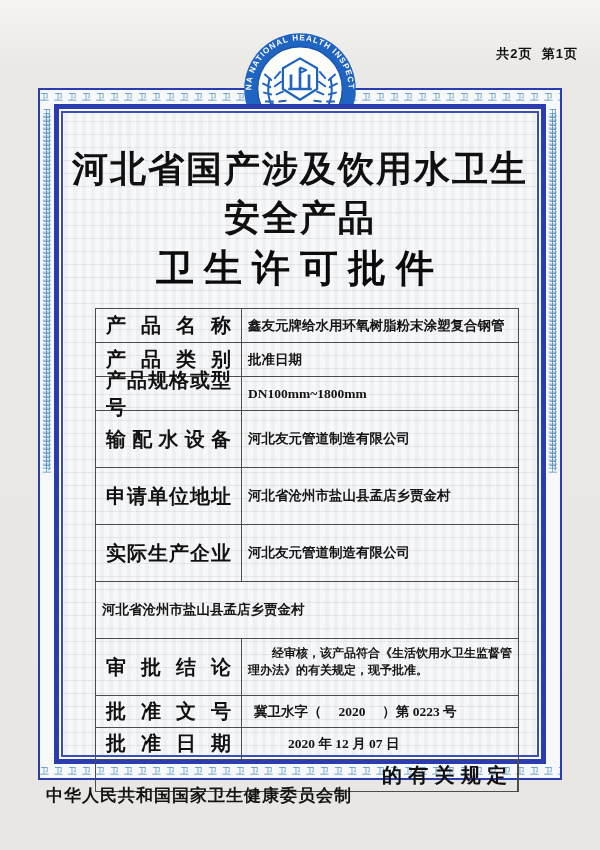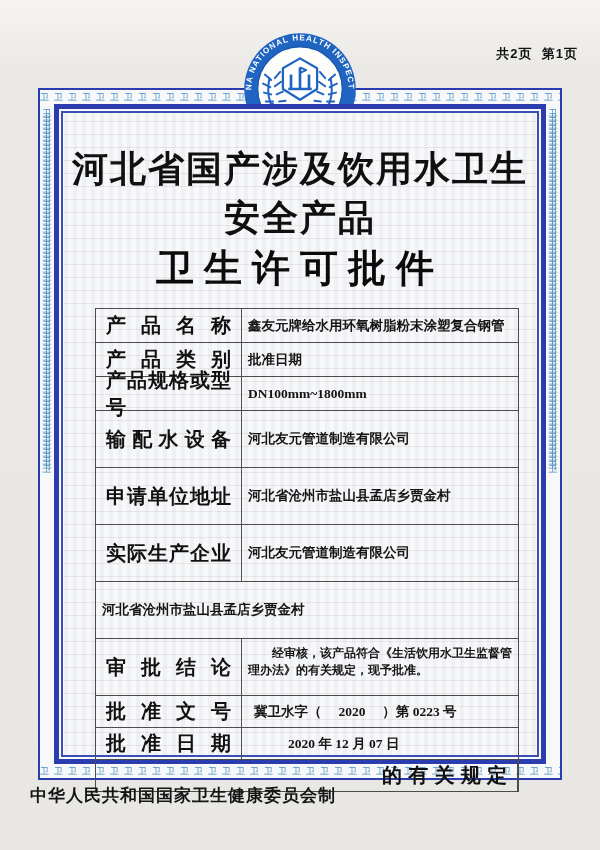--- a/index.html
+++ b/index.html
@@ -88,21 +88,21 @@
   }
   .h-s{height:33px;}
   .h-m{height:56px;}
   .h-x{height:31px;justify-content:flex-end;}
   .val-indent .row-value{display:block;text-indent:2em;padding-top:6px;font-size:12px;}
   .val-date .row-value{padding-left:46px;}
   .val-doc .row-value{padding-left:12px;}
 
   
   .footer{
-    position:absolute;left:30px;top:784px;
+    position:absolute;left:46px;top:784px;
     font-size:17px;font-weight:bold;letter-spacing:1px;color:#141414;
   }
 </style>
 </head>
 <body>
 
 <div class="sheet">
 
   <div class="pagination">共2页  第1页</div>
 

